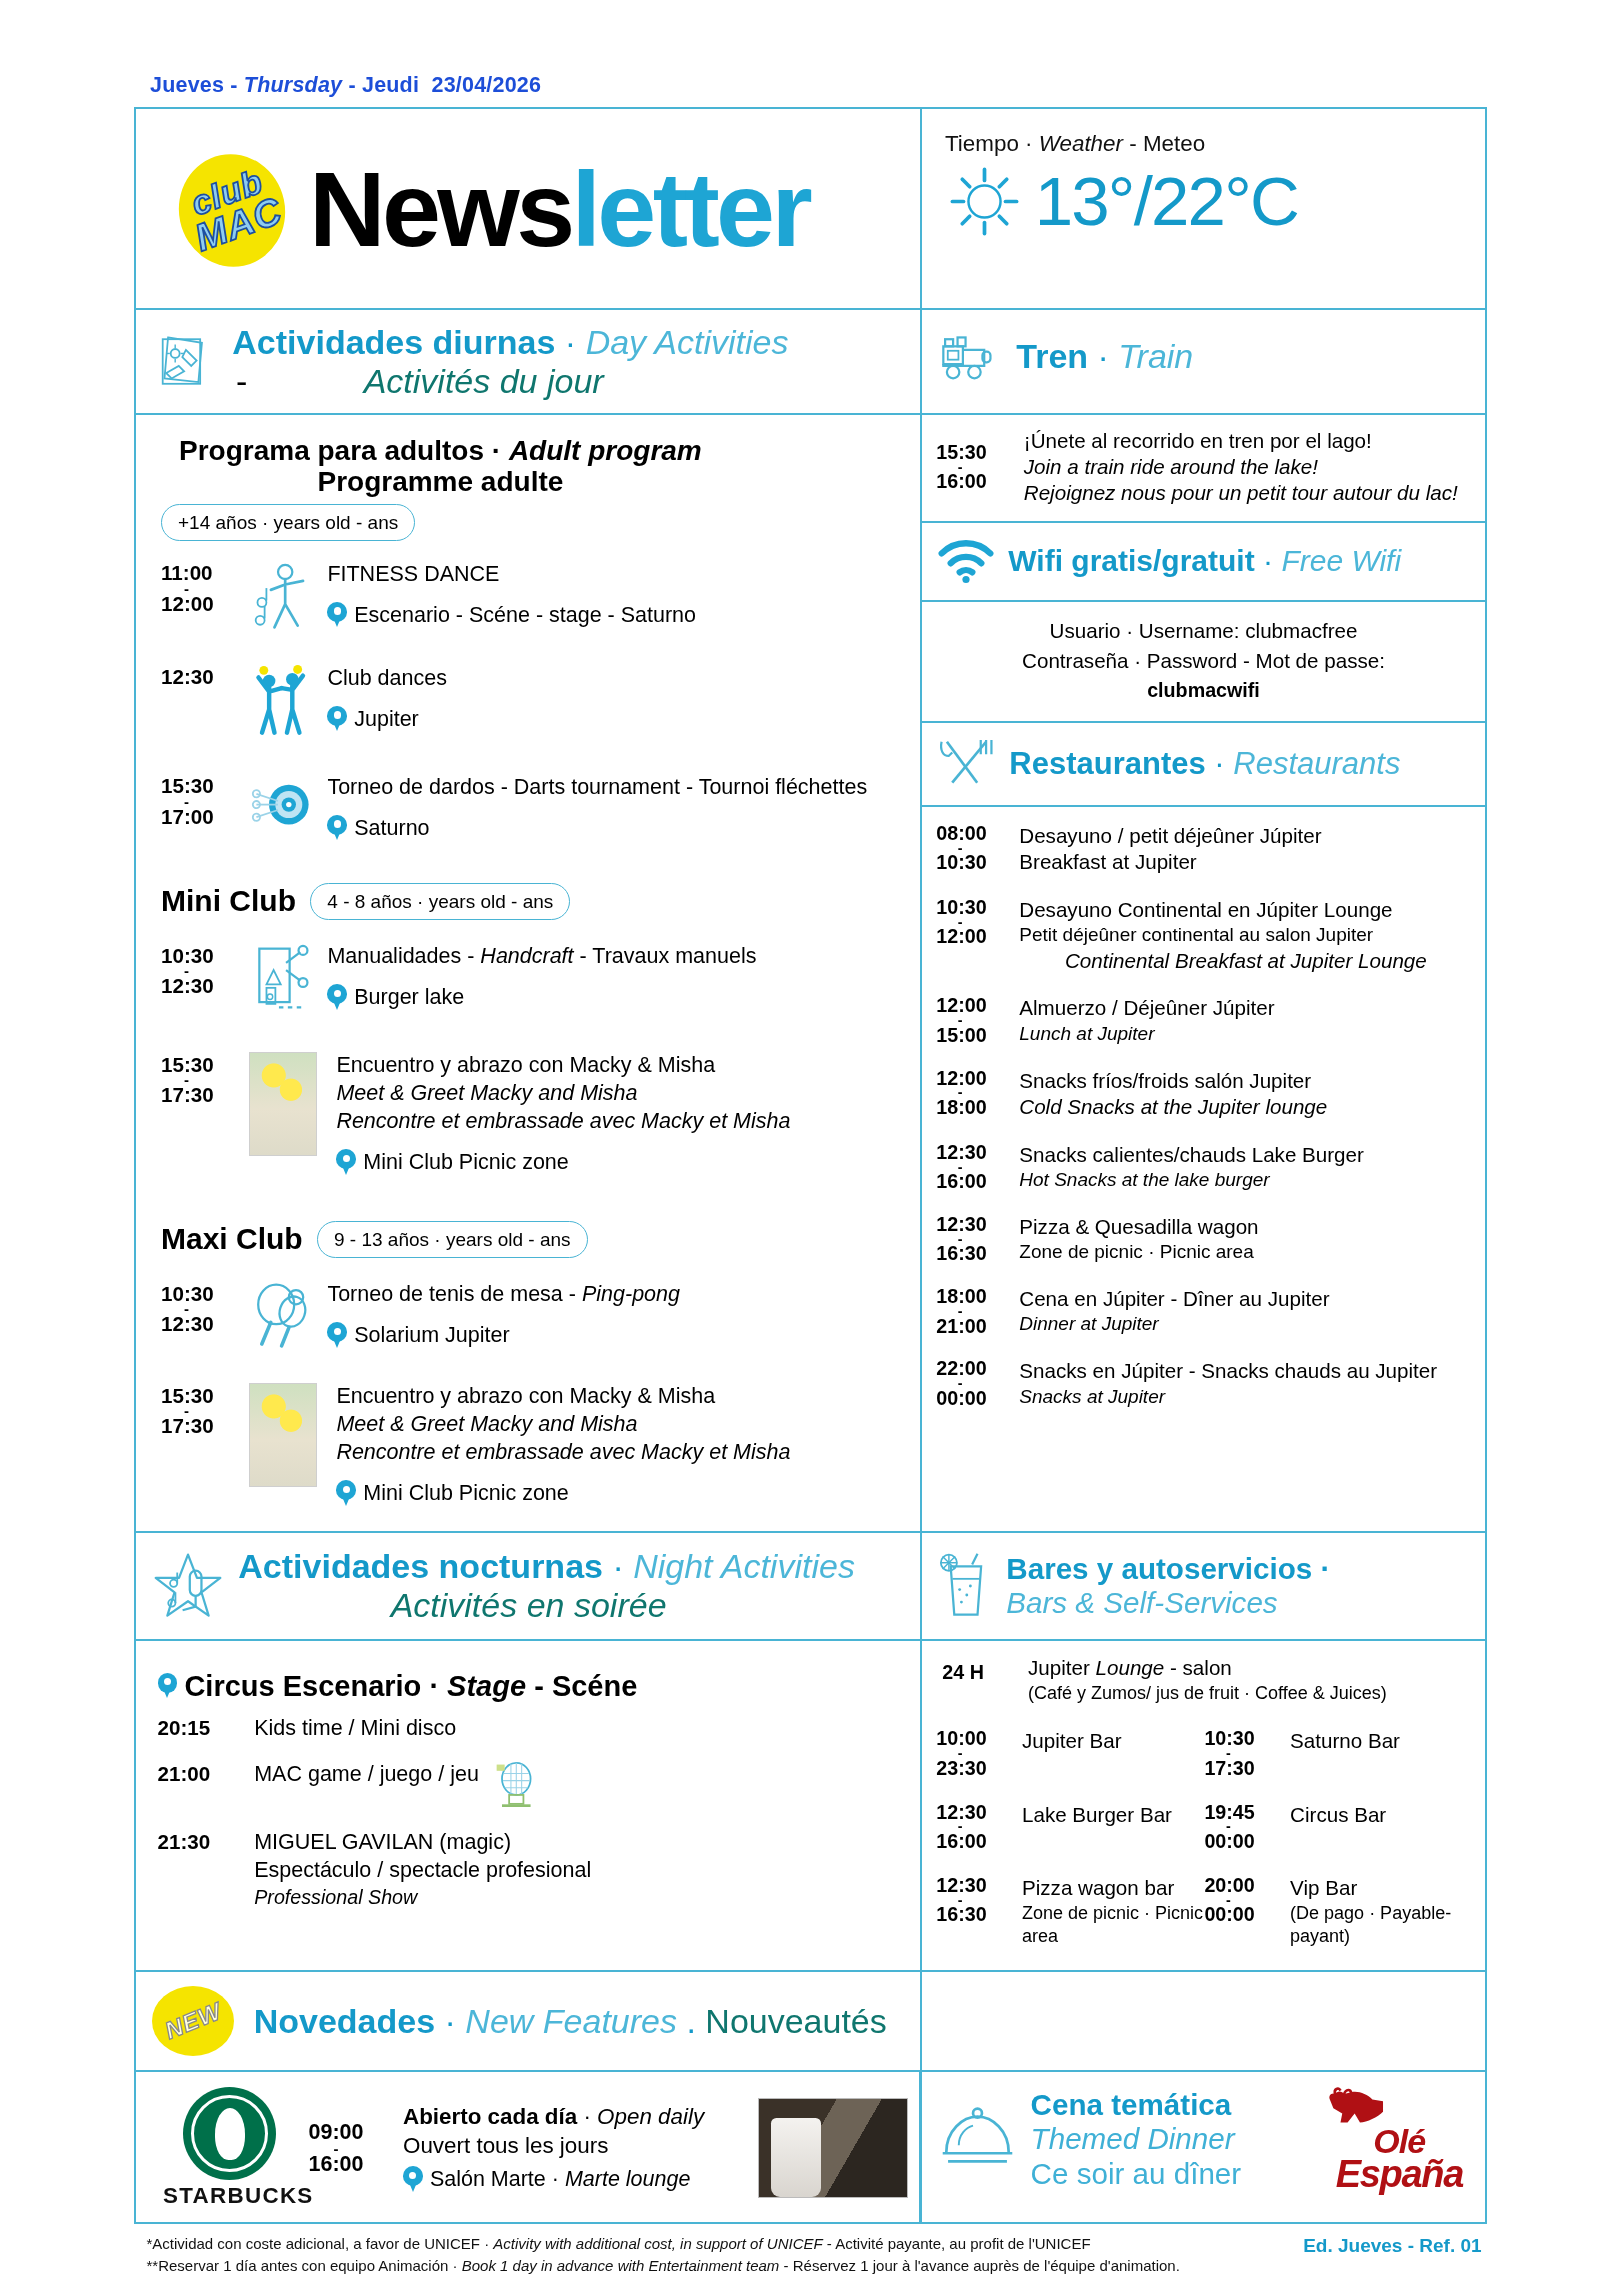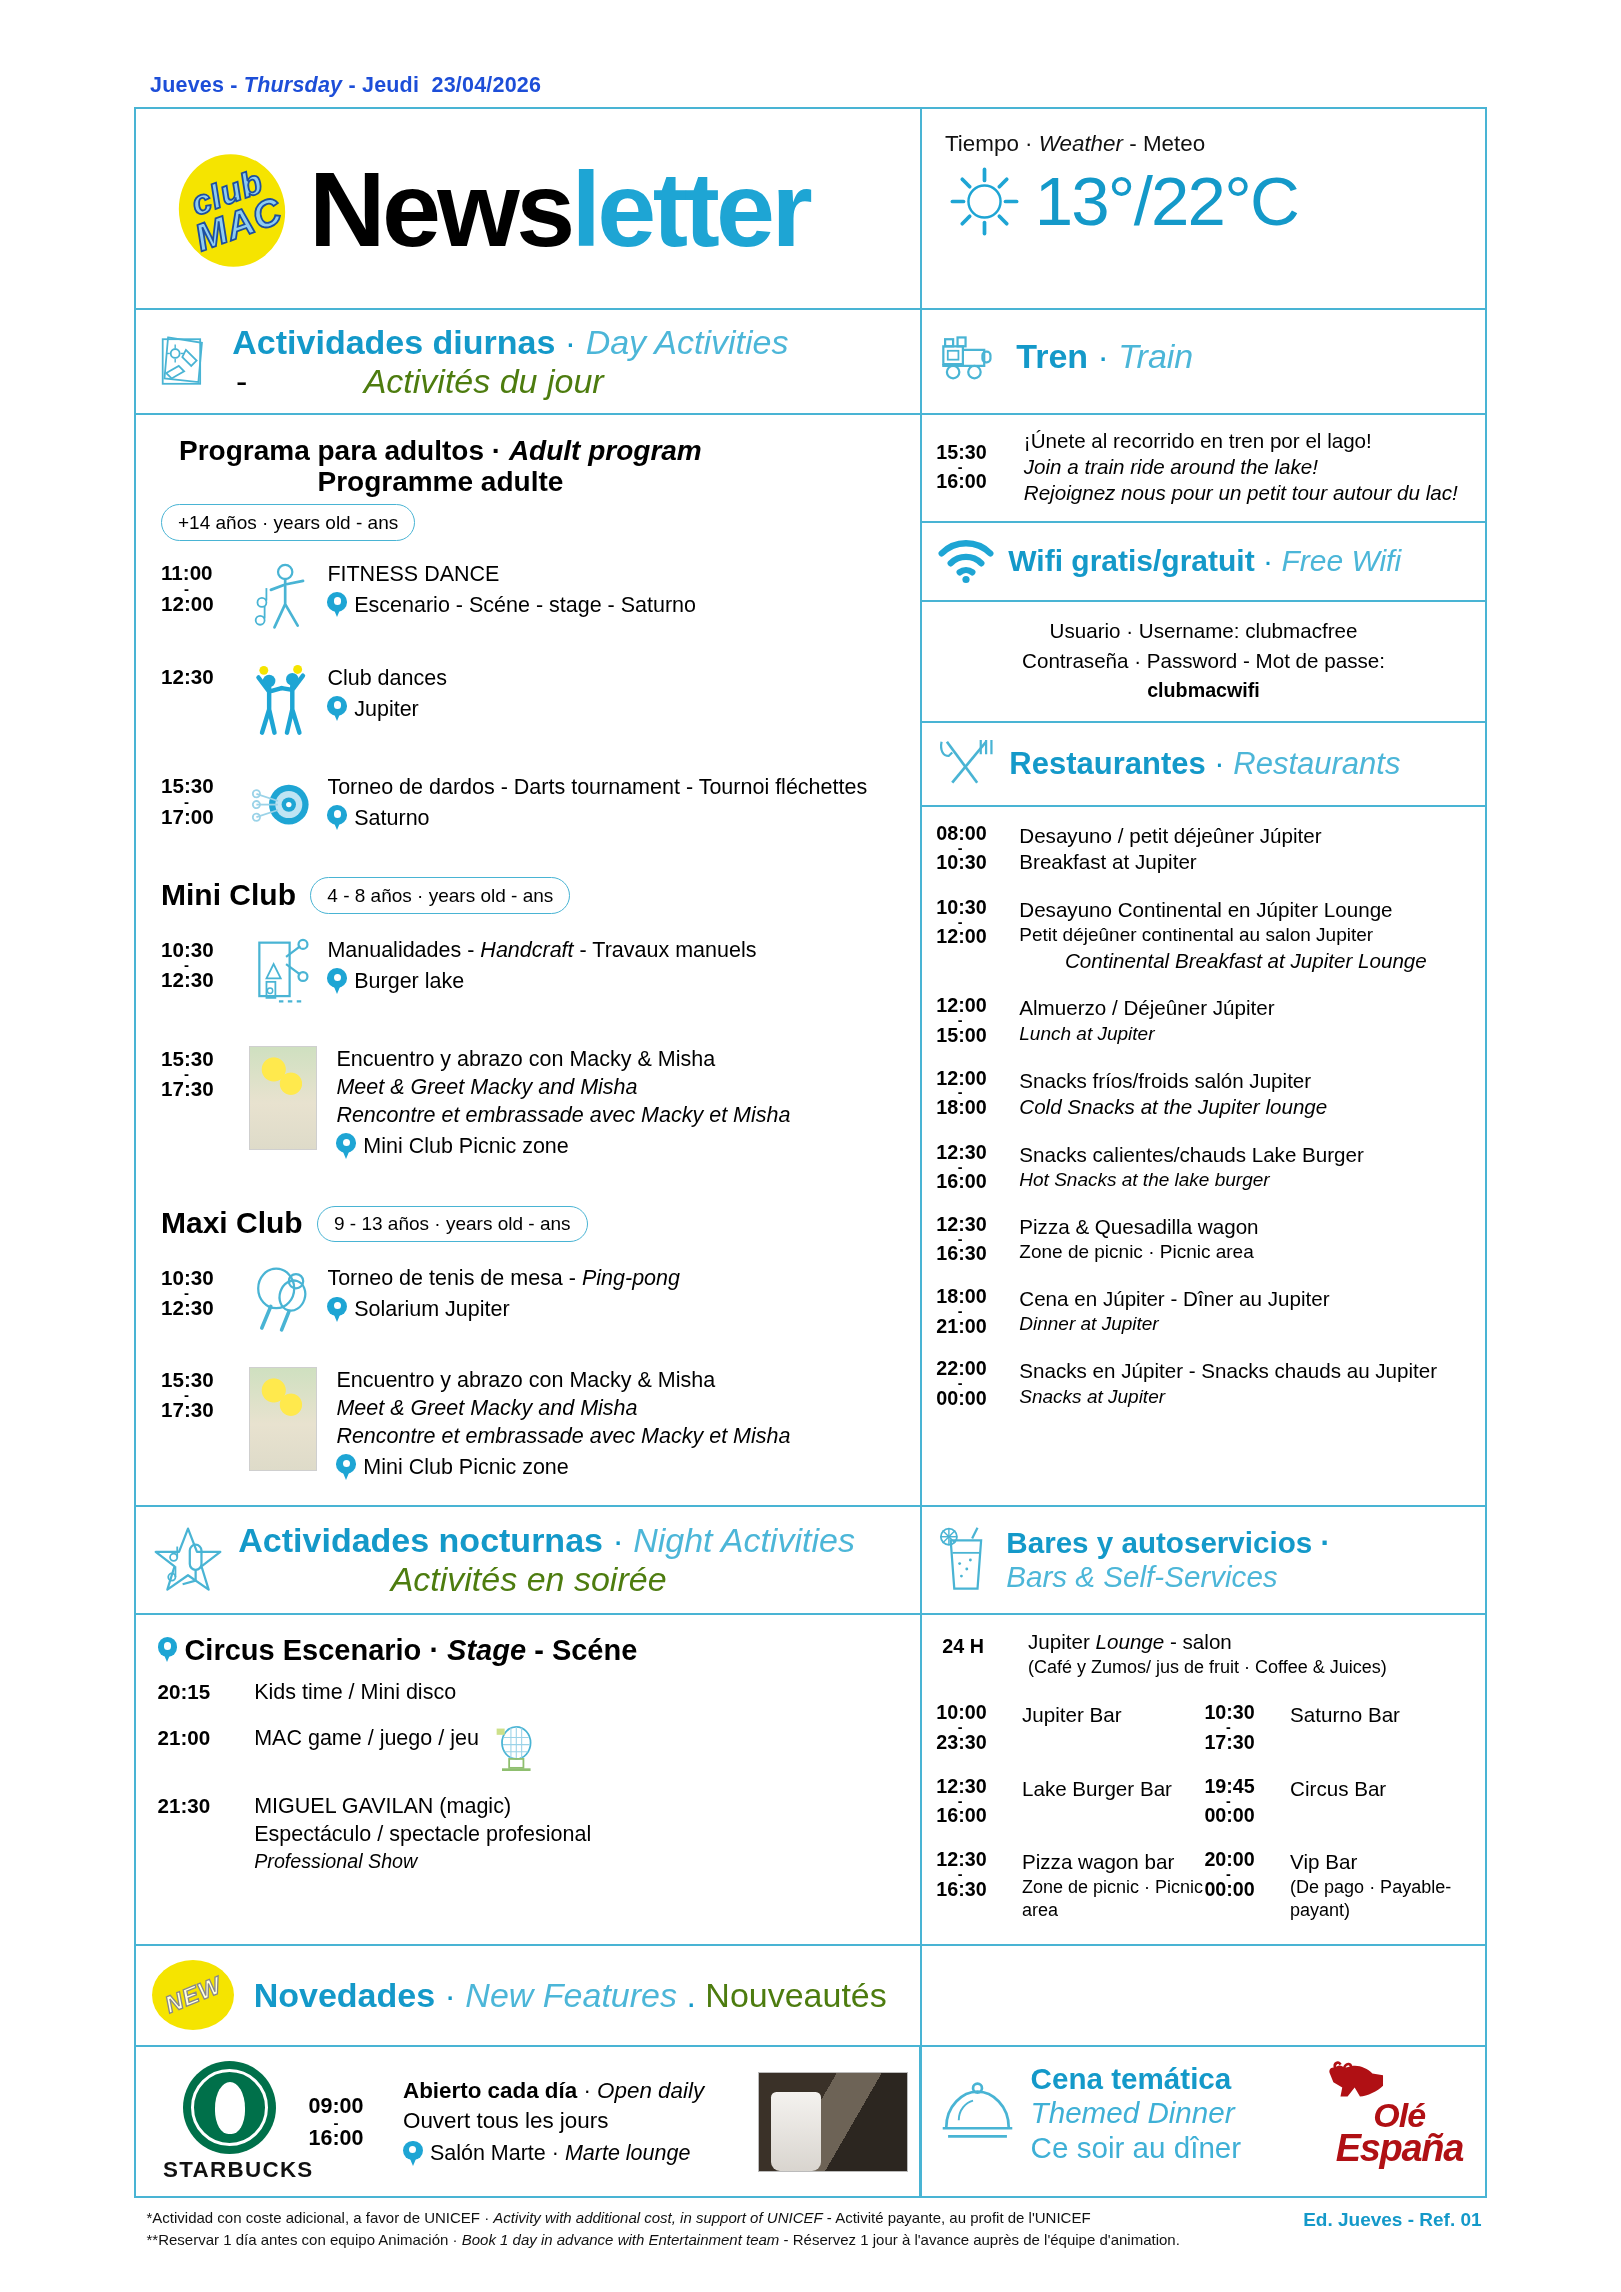--- a/index.html
+++ b/index.html
@@ -62,21 +62,21 @@
   .wx-label { font-size: 22.4px; color: #111; margin-bottom: 5.4px; }
   .wx-label .it { font-style: italic; }
   .wx-row { display: flex; align-items: center; gap: 10.7px; }
   .wx-temp { font-size: 69px; color: #1499c9; font-weight: 400; line-height: 1; letter-spacing: -1.8px;}
 
   
   .sec-head { display: flex; align-items: center; gap: 14.3px; padding: 12.5px 16px; min-height: 93px; }
   .sec-title { font-size: 34px; line-height: 1.15; }
   .sec-title .es { color: #1499c9; font-weight: bold; }
   .sec-title .en { color: #4cb6d8; font-style: italic; }
-  .sec-title .fr { color: #4d7c0f; font-style: italic; }
+  .sec-title .fr { color: #0f766e; font-style: italic; }
   .sec-title .dot { color: #1499c9; }
   .sec-title .line2 { display: block; }
 
   
   .pad { padding: 19.7px 18px 23px 25px; }
 
   .prog-title { font-size: 28px; font-weight: bold; text-align: center; line-height: 1.12; }
   .prog-title .it { font-style: italic; }
   .prog-head { display: flex; align-items: flex-start; justify-content: space-between; gap: 5px; flex-direction: column; }
   .prog-head-inner { flex: 1; text-align: center; padding-left: 18px;}
@@ -91,21 +91,21 @@
   .act { display: flex; gap: 10.7px; margin-top: 23px; }
   .act-time {
     width: 77px; flex: none; font-size: 20.6px; font-weight: bold; line-height: 1.08;
     text-align: left; padding-top: 1.8px;
   }
   .act-time .dash { display:block; font-size: 15px; line-height: .55; margin-left: 23px;}
   .act-icon { width: 68px; flex: none; display: flex; align-items: flex-start; justify-content: center; }
   .act-body { flex: 1; font-size: 21.5px; line-height: 1.3; }
   .act-body .it { font-style: italic; }
   .act-body .ln { display: block; }
-  .loc { display: flex; align-items: center; gap: 7.2px; margin-top: 3px; }
+  .loc { display: flex; align-items: center; gap: 7.2px; margin-top: 13px; }
   .loc .txt { font-size: 21.5px; }
 
   .photo {
     width: 68px; height: 104px; flex: none;
     background:
       radial-gradient(circle at 36% 22%, #ffe94d 0 11.6px, transparent 12.5px),
       radial-gradient(circle at 62% 36%, #ffe94d 0 10.7px, transparent 11.6px),
       linear-gradient(#cfe0c0, #e8e2cf 55%, #dedbc9);
       border: 0.9px solid #cfcfcf;
   }

